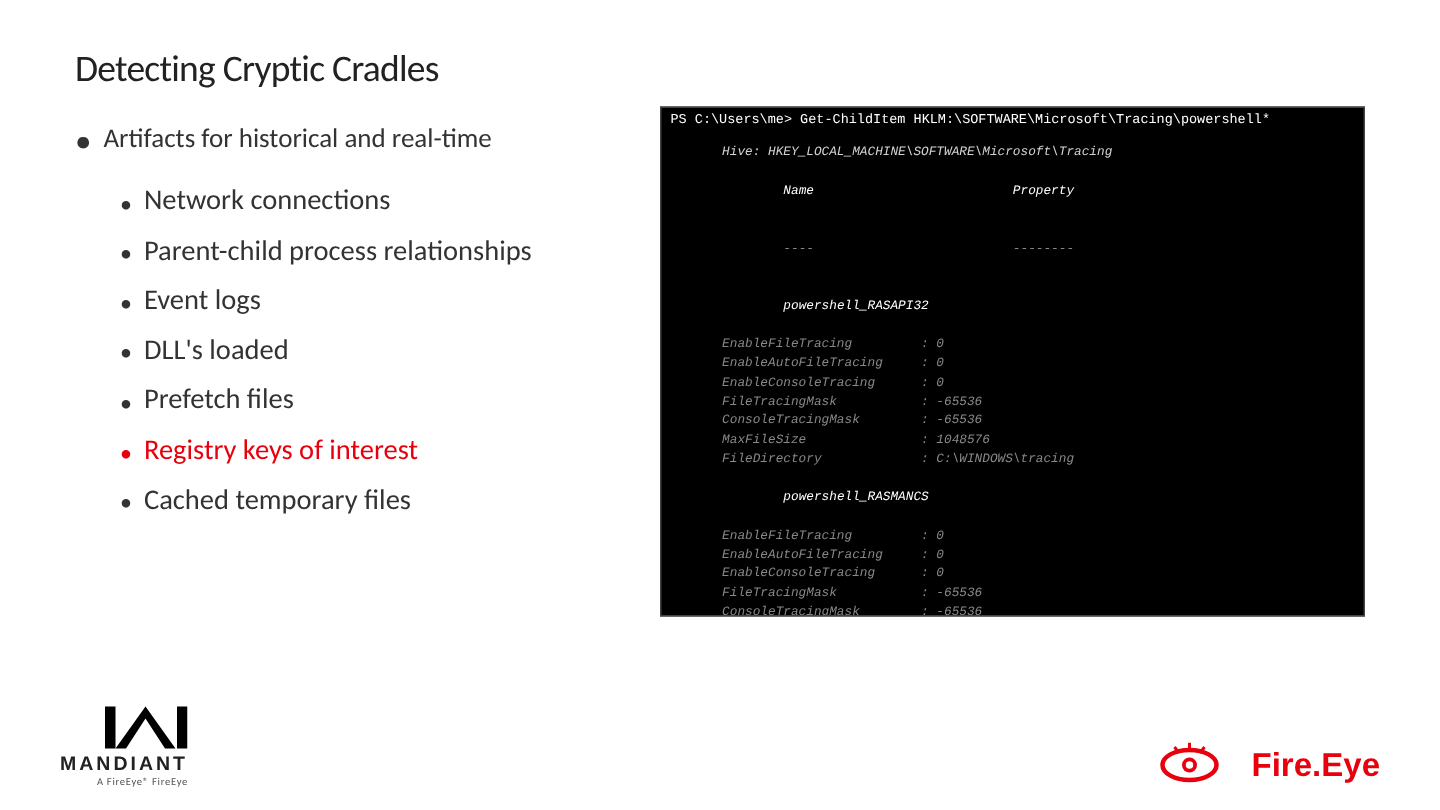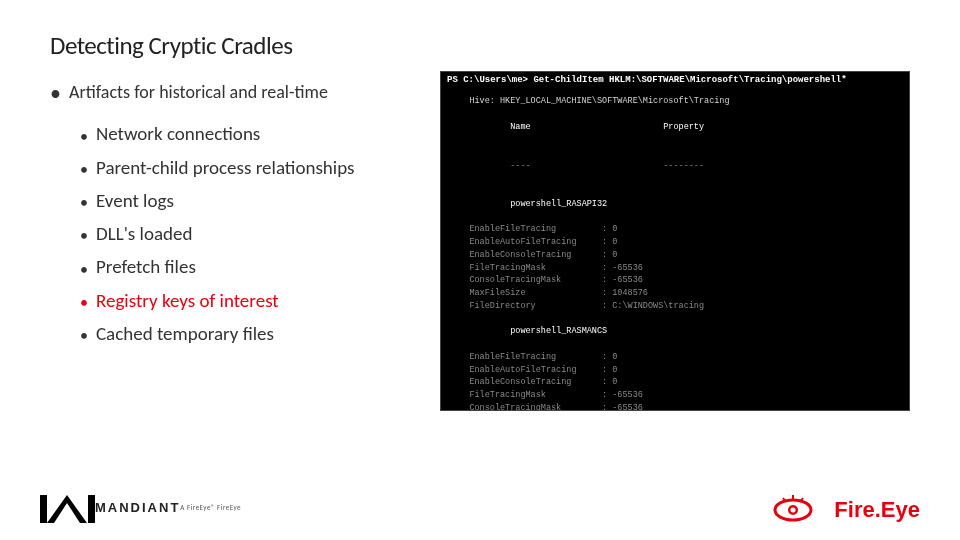--- a/index.html
+++ b/index.html
@@ -103,26 +103,26 @@
     .terminal-top {
       background: #000;
       padding: 3px 6px;
     }
 
     .terminal-top-text {
       color: #fff;
       font-family: 'Consolas', 'Courier New', monospace;
       font-size: 9px;
       white-space: nowrap;
-      font-weight: bold;
     }
 
     .terminal-body {
       background: #000;
-      padding: 5px 8px;
+      padding: 5px 20px;
+      font-style: italic;
     }
 
     .term-line {
       color: #fff;
       font-family: 'Consolas', 'Courier New', monospace;
       font-size: 8.5px;
       line-height: 1.5;
       white-space: pre;
     }
     .term-line.gray { color: #888; }
@@ -143,21 +143,22 @@
       left: 0;
       right: 0;
       display: flex;
       justify-content: space-between;
       align-items: flex-end;
       padding: 0 40px;
     }
 
     .mandiant-logo {
       display: flex;
-      align-items: center;
+      flex-direction: column;
+      align-items: flex-end;
     }
 
     .mandiant-m {
       width: 55px;
       height: 35px;
     }
 
     .mandiant-text {
       font-size: 13px;
       font-weight: 700;

